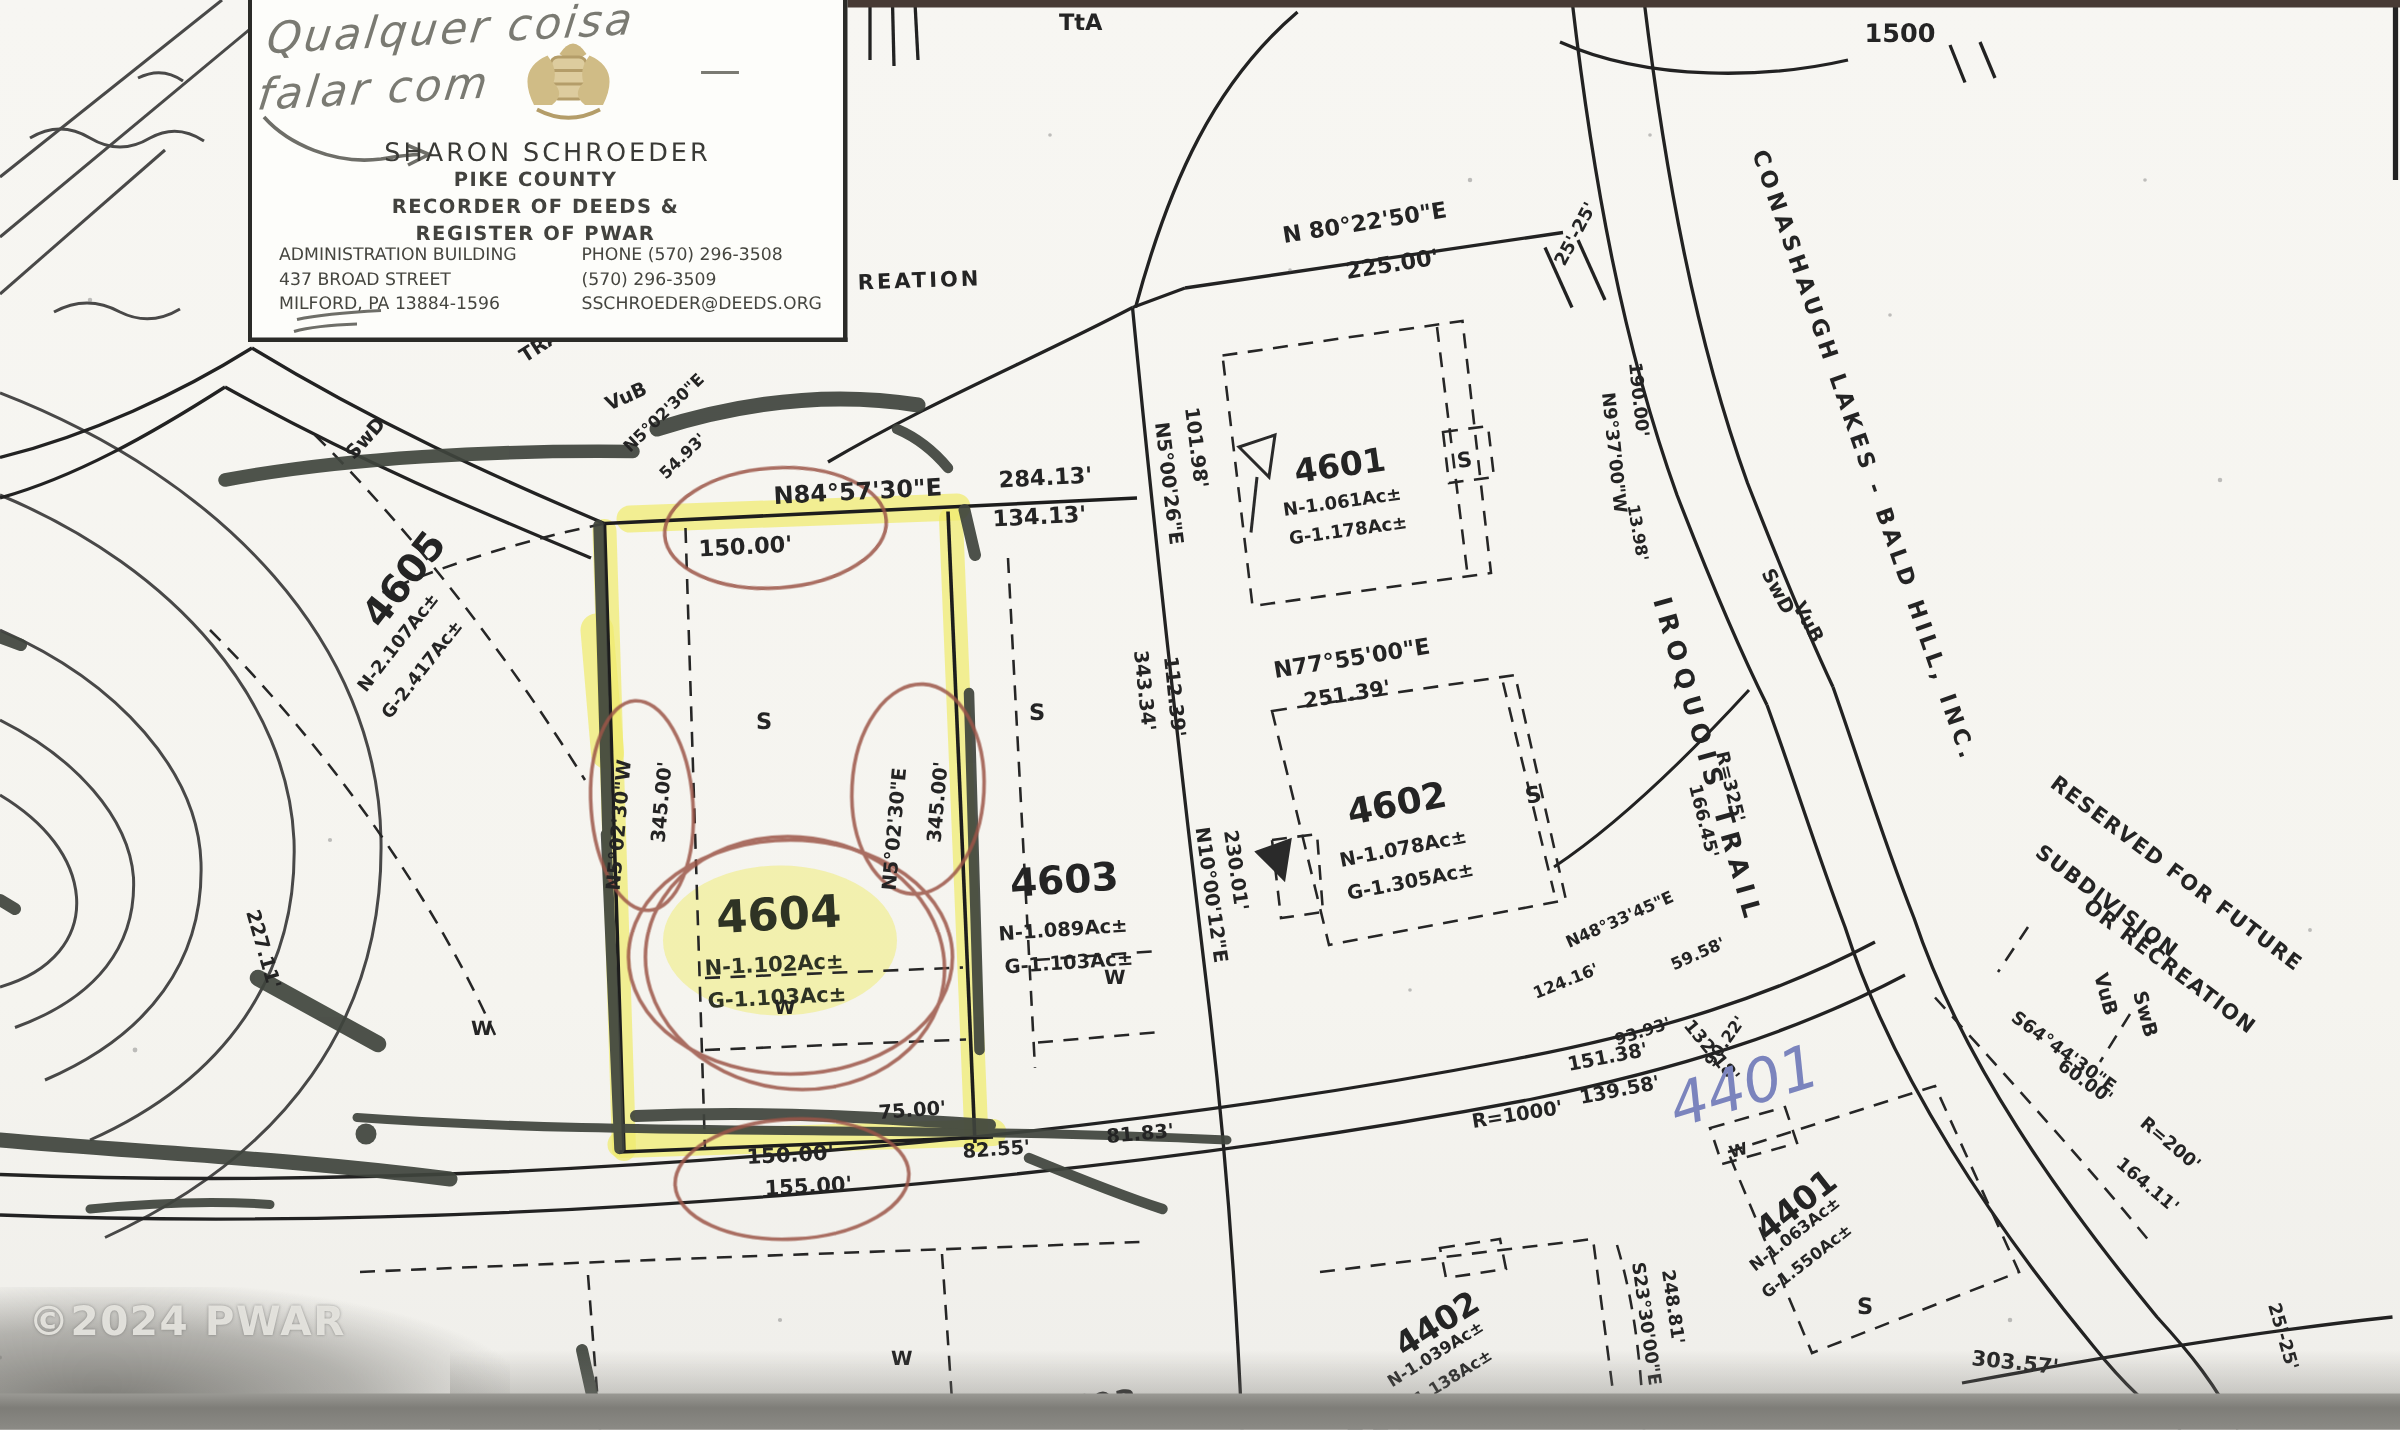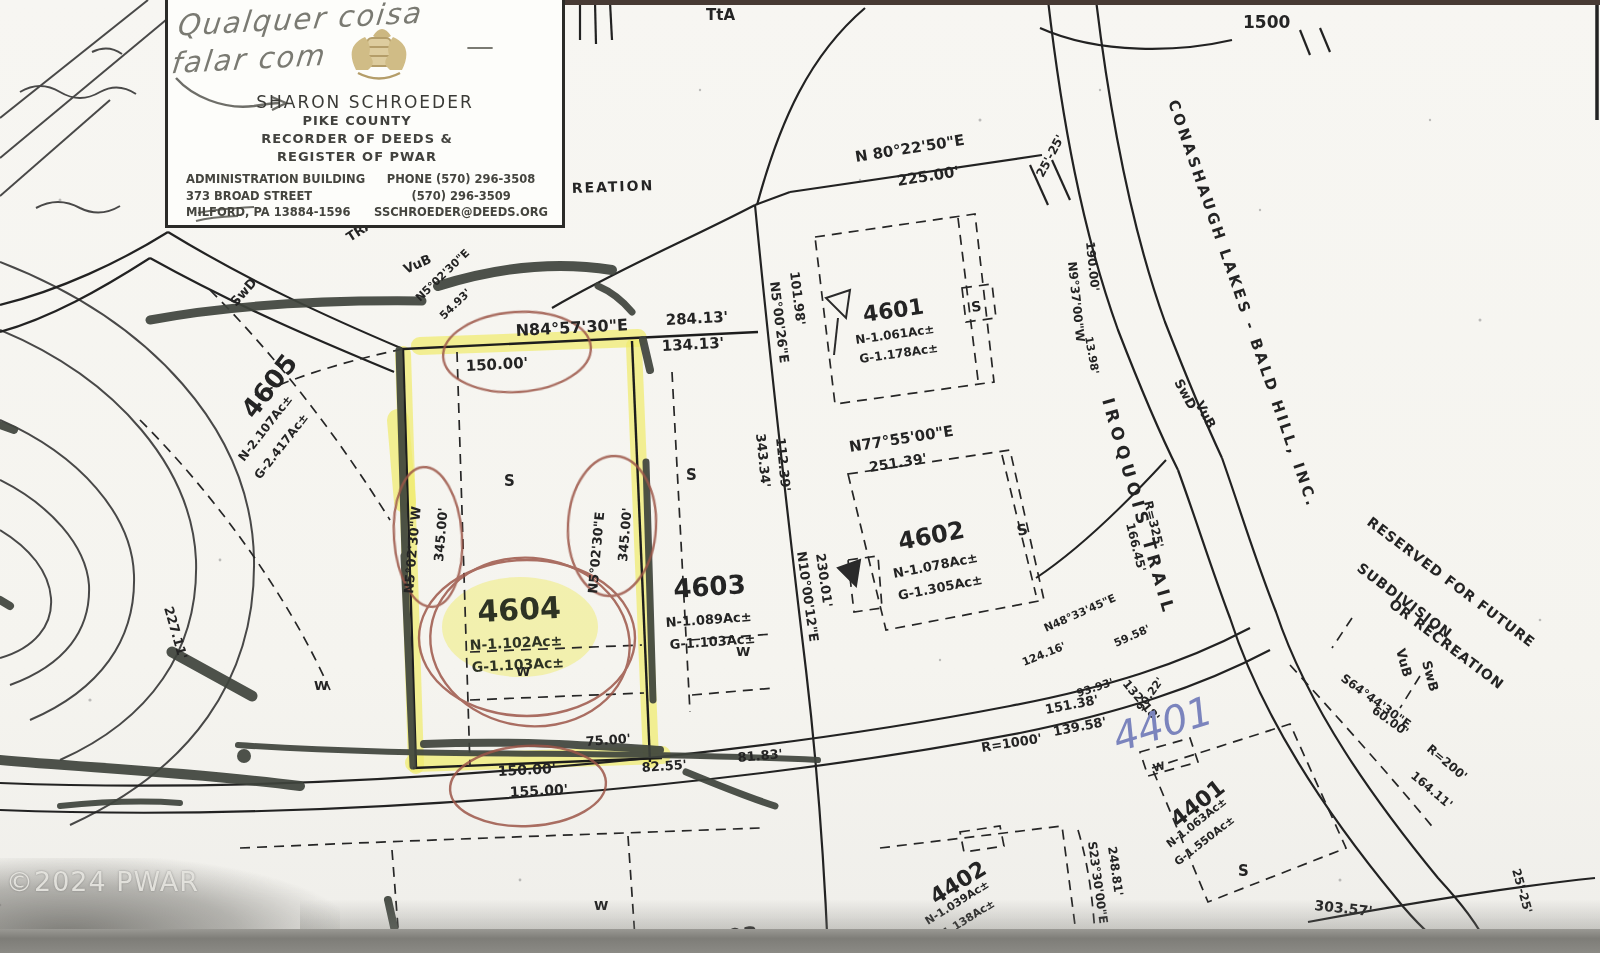--- a/index.html
+++ b/index.html
@@ -19,32 +19,32 @@
   .card .hand{position:absolute;color:#7a7a72;font-size:29px;font-style:italic;
         letter-spacing:2px;transform:rotate(-3deg) skewX(-10deg);white-space:nowrap;}
   .hand1{left:10px;top:2px;}
   .hand2{left:4px;top:42px;}
   .handdash{position:absolute;left:298px;top:30px;color:#7a7a72;font-size:28px;}
   .cname{position:absolute;left:0;right:0;top:92px;text-align:center;
          font-size:17px;font-weight:400;letter-spacing:2px;color:#3a3a36;}
   .cline{position:absolute;left:0;right:16px;text-align:center;font-size:13px;
          font-weight:700;letter-spacing:1px;color:#42423e;}
   .cl1{top:113px}.cl2{top:131px}.cl3{top:149px}
-  .cblock{position:absolute;bottom:4px;font-size:11.5px;font-weight:700;
+  .cblock{position:absolute;bottom:14px;font-size:11.5px;font-weight:400;
           color:#45453f;line-height:1.45;}
   .cleft{left:18px;text-align:left;}
-  .cright{right:14px;text-align:center;}
+  .cright{right:14px;text-align:left;}
   
   .band{position:absolute;left:0;right:0;top:929px;height:24px;z-index:3;
         background:linear-gradient(180deg,#9a9994 0%,#7e7d78 40%,#8b8a85 100%);}
   .smudge{position:absolute;left:0;top:858px;width:340px;height:95px;z-index:3;
         background:radial-gradient(ellipse at 20% 80%, rgba(105,104,99,.85) 0%, rgba(130,129,124,.55) 45%, rgba(150,149,144,0) 75%);}
   .smudge2{position:absolute;left:300px;top:900px;width:1300px;height:53px;z-index:3;
         background:linear-gradient(180deg, rgba(140,139,134,0) 0%, rgba(125,124,119,.35) 55%, rgba(110,109,104,.55) 100%);}
-  .watermark{position:absolute;left:6px;top:866px;z-index:4;font-size:27px;font-weight:400;
+  .watermark{position:absolute;left:19px;top:866px;z-index:4;font-size:27px;font-weight:700;
         color:rgba(232,231,226,.92);letter-spacing:1px;text-shadow:0 0 2px rgba(90,90,88,.6);}
   .topedge{position:absolute;left:552px;top:0;width:1048px;height:5px;background:#473a34;z-index:2;}
 </style>
 </head>
 <body>
 
 <div class="stage">
 
   <svg id="mapsvg" width="1600" height="953" viewBox="0 0 1600 953">
 
@@ -344,21 +344,21 @@
       </g>
     </svg>
 
     <div class="cname">SHARON SCHROEDER</div>
     <div class="cline cl1">PIKE COUNTY</div>
     <div class="cline cl2">RECORDER OF DEEDS &amp;</div>
     <div class="cline cl3">REGISTER OF PWAR</div>
 
     <div class="cblock cleft">
       <div>ADMINISTRATION BUILDING</div>
-      <div>373 BROAD STREET</div>
+      <div>437 BROAD STREET</div>
       <div>MILFORD, PA 13884-1596</div>
     </div>
     <div class="cblock cright">
       <div>PHONE (570) 296-3508</div>
       <div>(570) 296-3509</div>
       <div>SSCHROEDER@DEEDS.ORG</div>
     </div>
   </div>
 
   <div class="smudge"></div>

